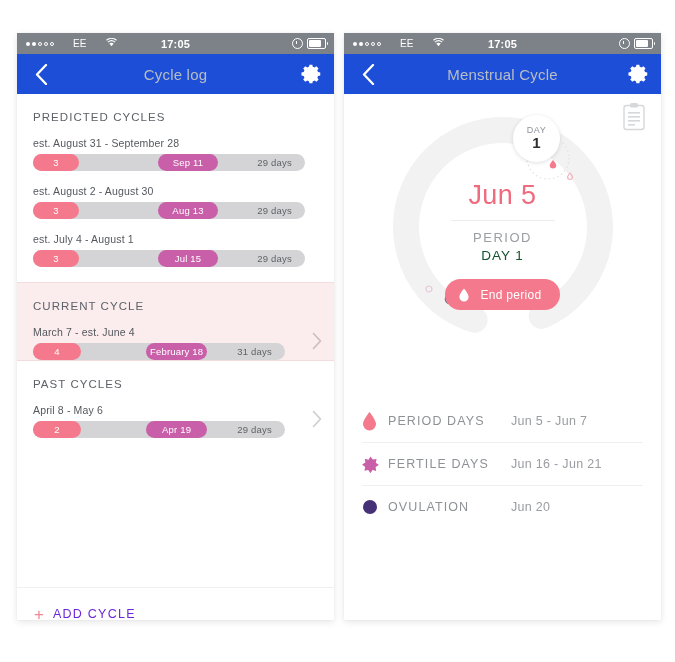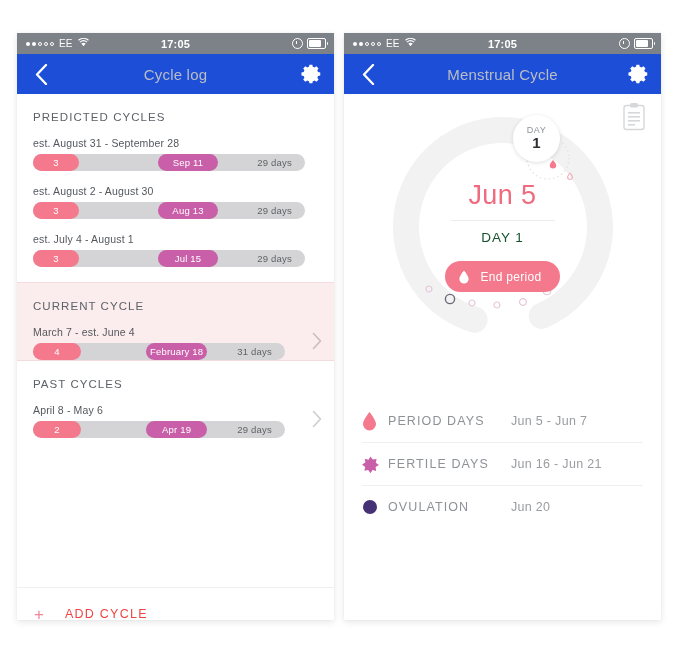--- a/index.html
+++ b/index.html
@@ -20,21 +20,21 @@
   }
   #phone-left{left:17px;}
   #phone-right{left:344px;}
 
   
   .statusbar{
     height:21px;background:#7c8288;color:#ffffff;
     display:flex;align-items:center;position:relative;
     font-size:10px;letter-spacing:.1px;
   }
-  .sb-left{position:absolute;left:9px;display:flex;align-items:center;gap:3px;}
+  .sb-left{position:absolute;left:9px;display:flex;align-items:center;gap:17px;}
   .dots{display:flex;align-items:center;gap:2px;}
   .dot{width:4px;height:4px;border-radius:50%;background:#ffffff;}
   .dot.hollow{background:transparent;border:1px solid #ffffff;width:2px;height:2px;}
   .carrier{font-size:10px;margin-left:2px;}
   .wifi{margin-left:2px;display:inline-block;}
   .sb-time{
     position:absolute;left:0;right:0;text-align:center;
     font-size:11px;font-weight:bold;letter-spacing:.2px;
   }
   .sb-right{position:absolute;right:8px;display:flex;align-items:center;gap:4px;}
@@ -99,21 +99,21 @@
   }
   .current-block .section-head{color:#5d6268;}
   .past-block{padding-bottom:6px;}
 
   .add-cycle{
     position:absolute;left:0;right:0;bottom:0;height:52px;
     display:flex;align-items:center;padding-left:17px;
     border-top:1px solid #f0f0f1;background:#ffffff;cursor:pointer;
   }
   .add-plus{color:#ef8795;font-size:17px;font-weight:300;margin-right:9px;line-height:1;}
-  .add-label{color:#ef4444;font-size:12.5px;letter-spacing:1.25px;margin-left:12px;}
+  .add-label{color:#6d28d9;font-size:12.5px;letter-spacing:1.25px;}
 
   
   .dial-wrap{position:relative;height:300px;}
   .clipboard{
     position:absolute;right:14px;top:8px;width:26px;height:30px;cursor:pointer;
   }
   .ring{
     position:absolute;left:50%;top:20px;transform:translateX(-50%);
     width:226px;height:226px;
   }
@@ -358,20 +358,21 @@
         </svg>
 
         <div class="day-badge">
           <span class="dw">DAY</span>
           <span class="dn">1</span>
         </div>
 
         <div class="dial-center">
           <div class="big-date">Jun 5</div>
           <div class="divider-sm"></div>
+          <div class="phase-label">PERIOD</div>
           <div class="phase-day">DAY 1</div>
           <button class="end-period">
             <svg width="10" height="14" viewBox="0 0 10 14">
                 <path d="M5 0.6 C5 0.6 0.4 6 0.4 9 a4.6 4.6 0 0 0 9.2 0 C9.6 6 5 0.6 5 0.6 z" fill="#ffffff"></path>
               </svg>
             <span>End period</span>
           </button>
         </div>
       </div>
 

